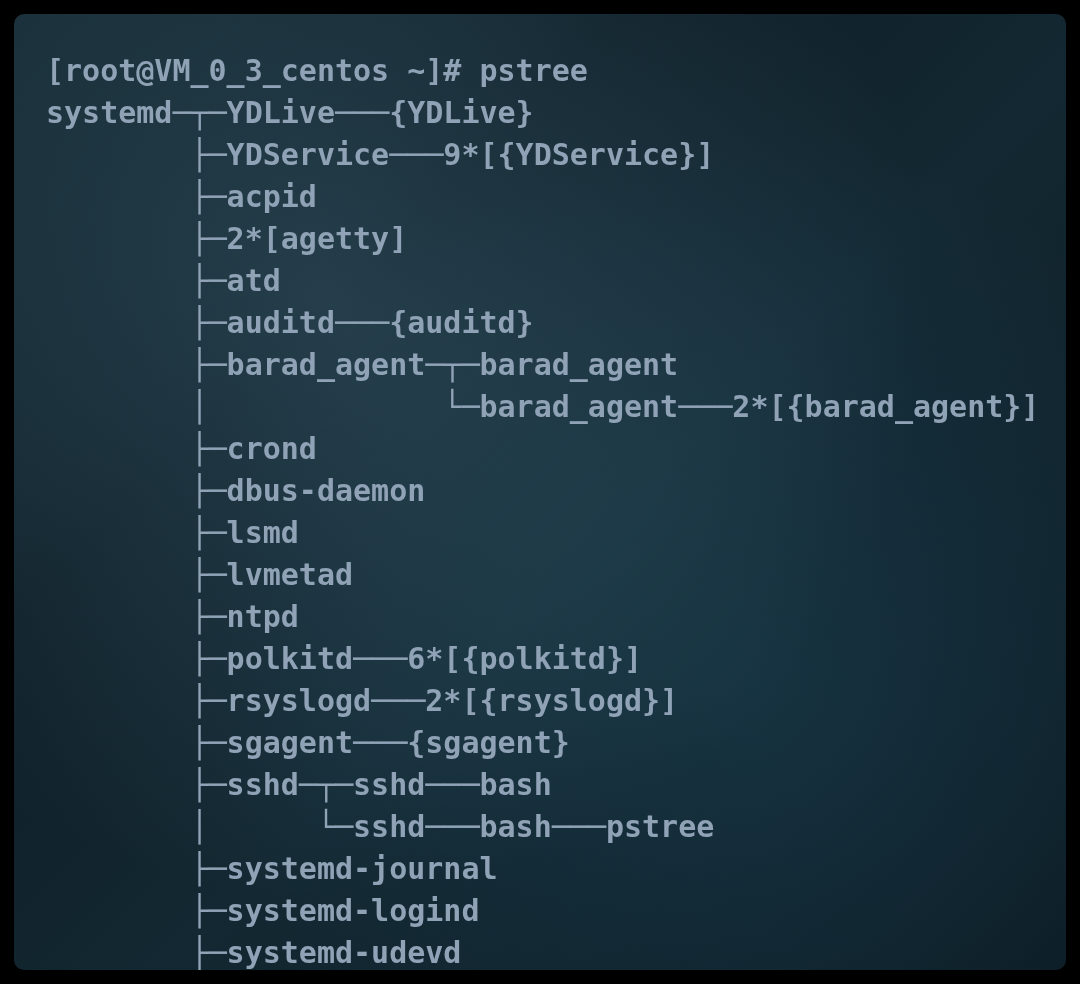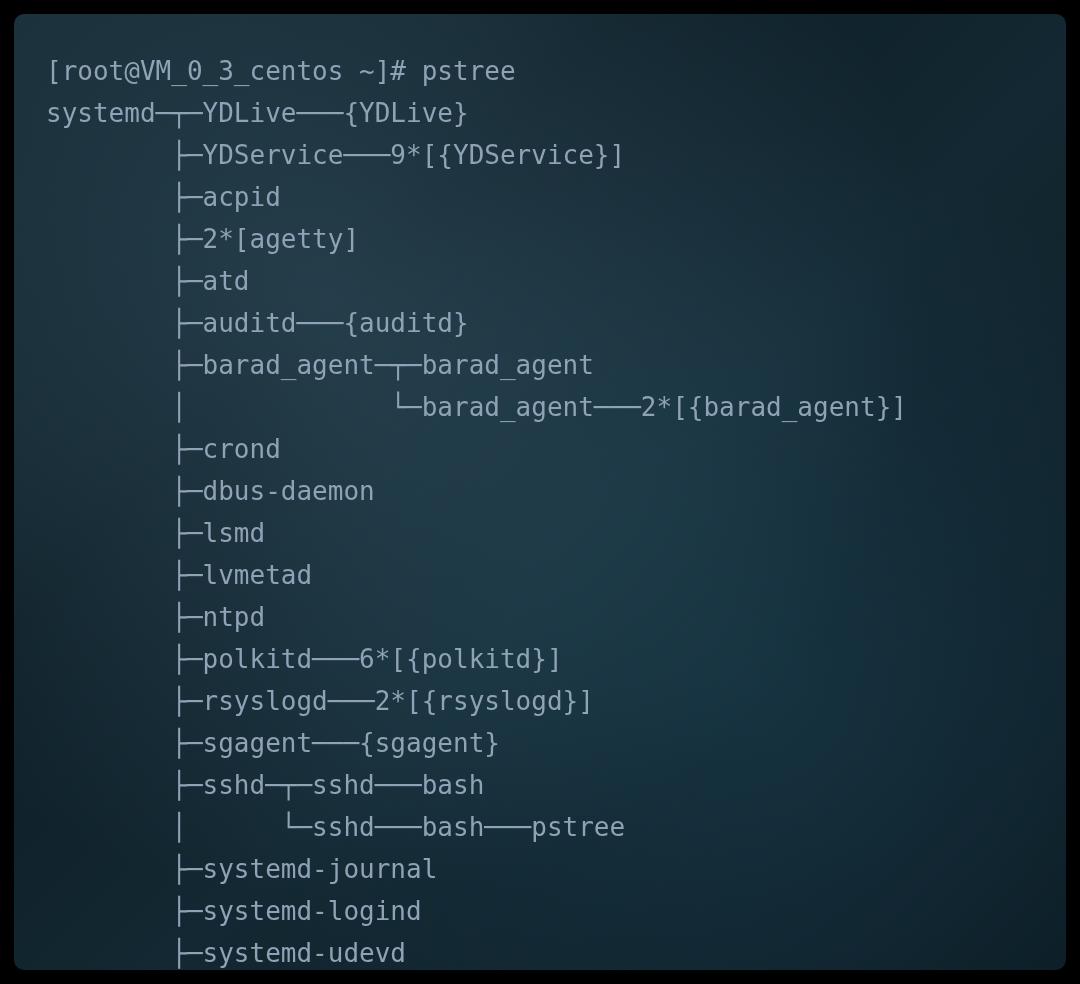--- a/index.html
+++ b/index.html
@@ -24,25 +24,26 @@
     box-shadow:0 4px 22px rgba(0,0,0,0.85);
     overflow:hidden;
   }
   .term{
     position:absolute;
     left:32px;
     top:36px;
     right:20px;
     bottom:20px;
     font-family:"DejaVu Sans Mono","Liberation Mono","Courier New",monospace;
-    font-size:26px;
+    font-size:30px;
     line-height:42px;
     color:#8fa2b6;
     white-space:pre;
     letter-spacing:0px;
+    font-weight:bold;
   }
 </style>
 </head>
 <body>
 
 <div class="frame">
   <div class="term"><span>[root@VM_0_3_centos ~]# </span><span>pstree</span>
 <span>systemd─┬─YDLive───{YDLive}</span>
 <span>        ├─YDService───9*[{YDService}]</span>
 <span>        ├─acpid</span>

